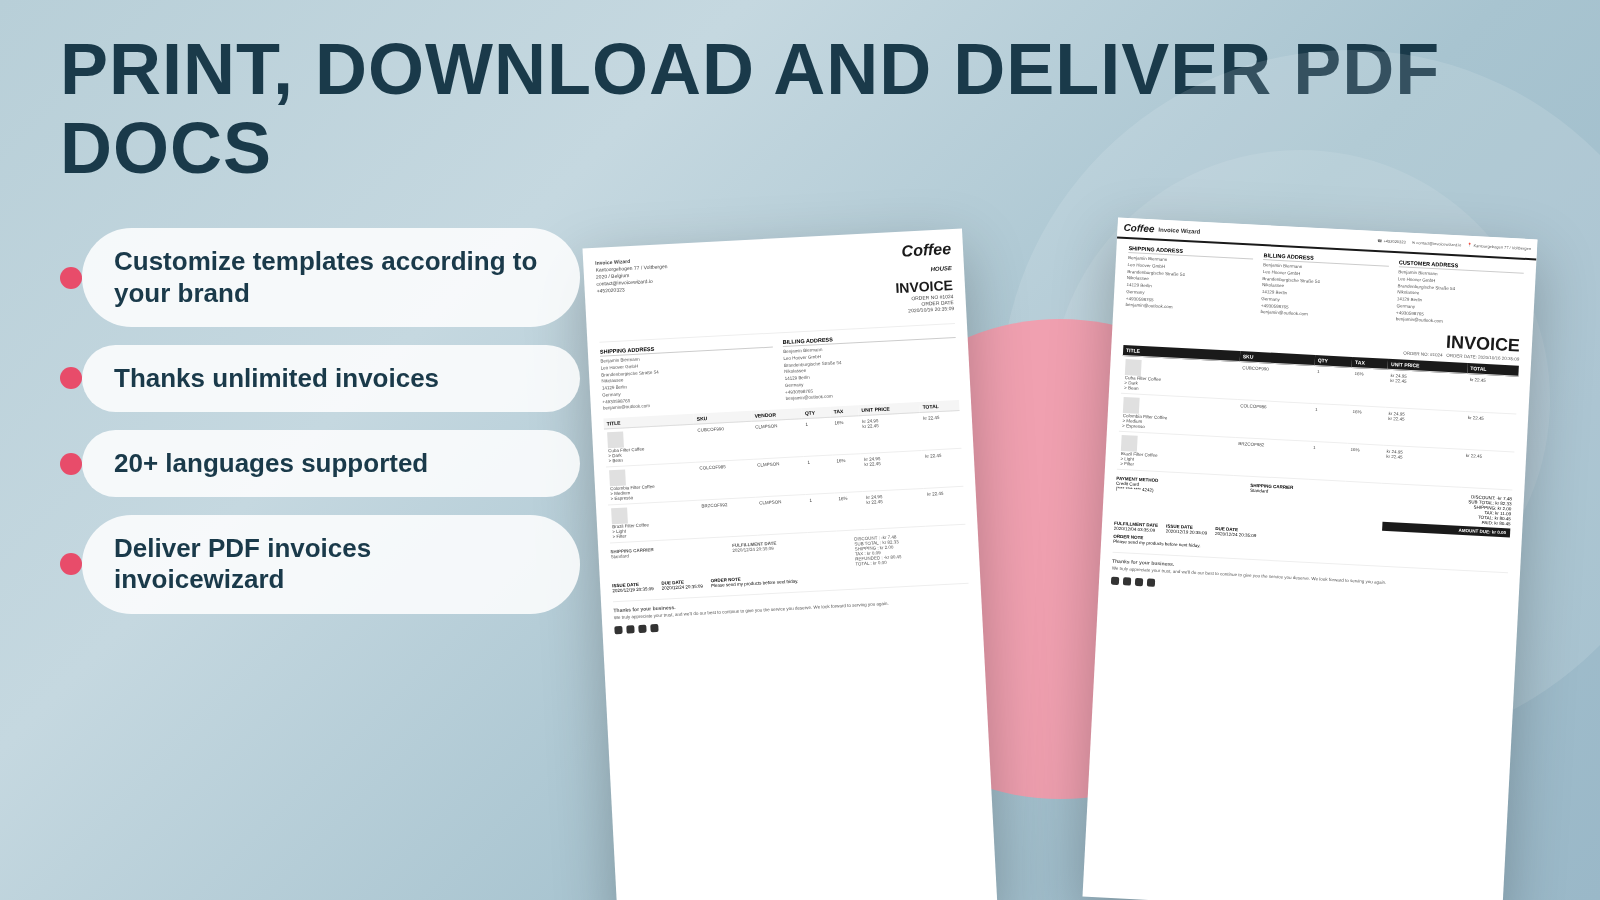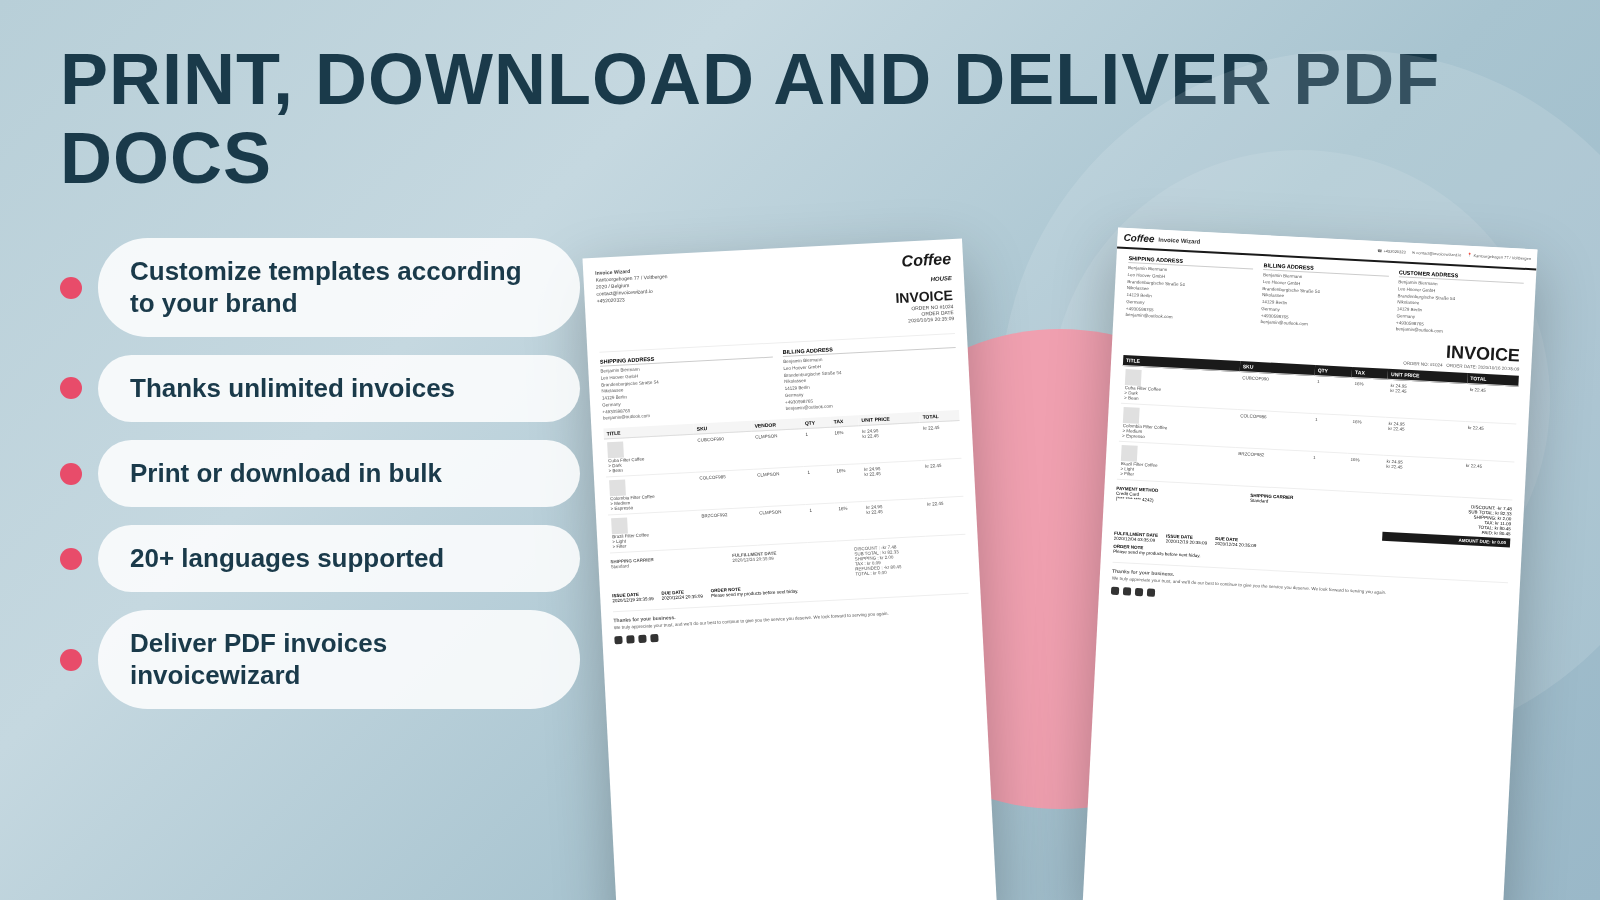--- a/index.html
+++ b/index.html
@@ -27,21 +27,21 @@
       width: 500px;
       height: 500px;
       border-radius: 50%;
       background: rgba(255,255,255,0.1);
       right: 50px;
       top: 150px;
     }
 
     
     .header {
-      padding: 40px 60px 20px 60px;
+      padding: 30px 60px 20px 60px;
     }
     .header h1 {
       font-size: 72px;
       font-weight: 900;
       color: #1a3a4a;
       text-transform: uppercase;
       letter-spacing: 1px;
       line-height: 1.1;
     }
 
@@ -60,21 +60,20 @@
       display: flex;
       flex-direction: column;
       gap: 18px;
       padding-top: 10px;
       z-index: 10;
     }
 
     .feature-item {
       display: flex;
       align-items: center;
-      gap: 16px;
     }
 
     .feature-bullet {
       width: 22px;
       height: 22px;
       border-radius: 50%;
       background: #e84c6a;
       flex-shrink: 0;
     }
 
@@ -372,26 +371,20 @@
       </div>
     </div>
 
     <div class="feature-item">
       <div class="feature-bullet"></div>
       <div class="feature-pill">
         <span>Thanks unlimited invoices</span>
       </div>
     </div>
 
-    <div class="feature-item">
-      <div class="feature-bullet"></div>
-      <div class="feature-pill">
-        <span>Print or download in bulk</span>
-      </div>
-    </div>
 
     <div class="feature-item">
       <div class="feature-bullet"></div>
       <div class="feature-pill">
         <span>20+ languages supported</span>
       </div>
     </div>
 
     <div class="feature-item">
       <div class="feature-bullet"></div>

